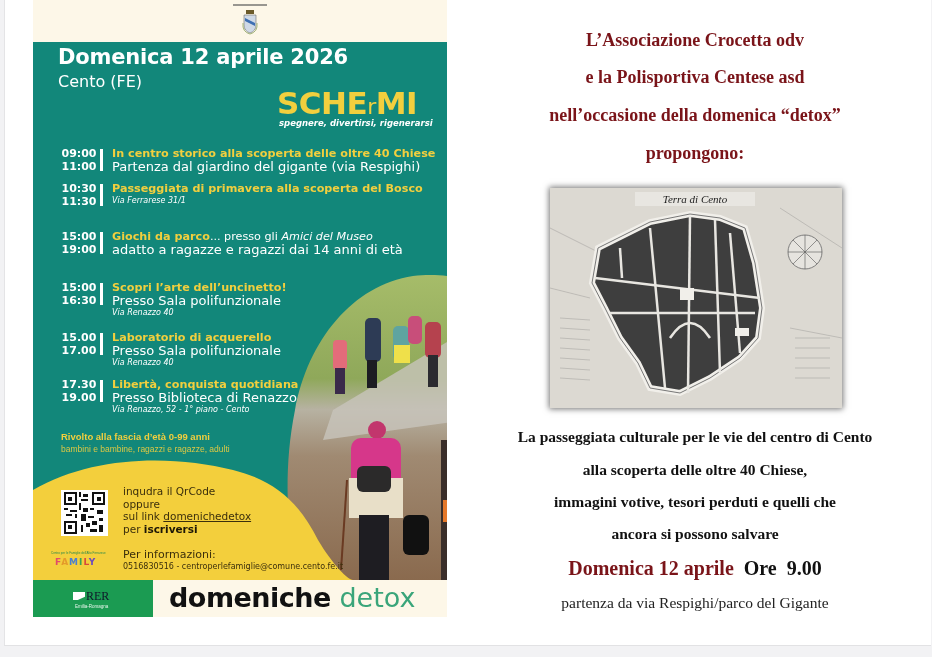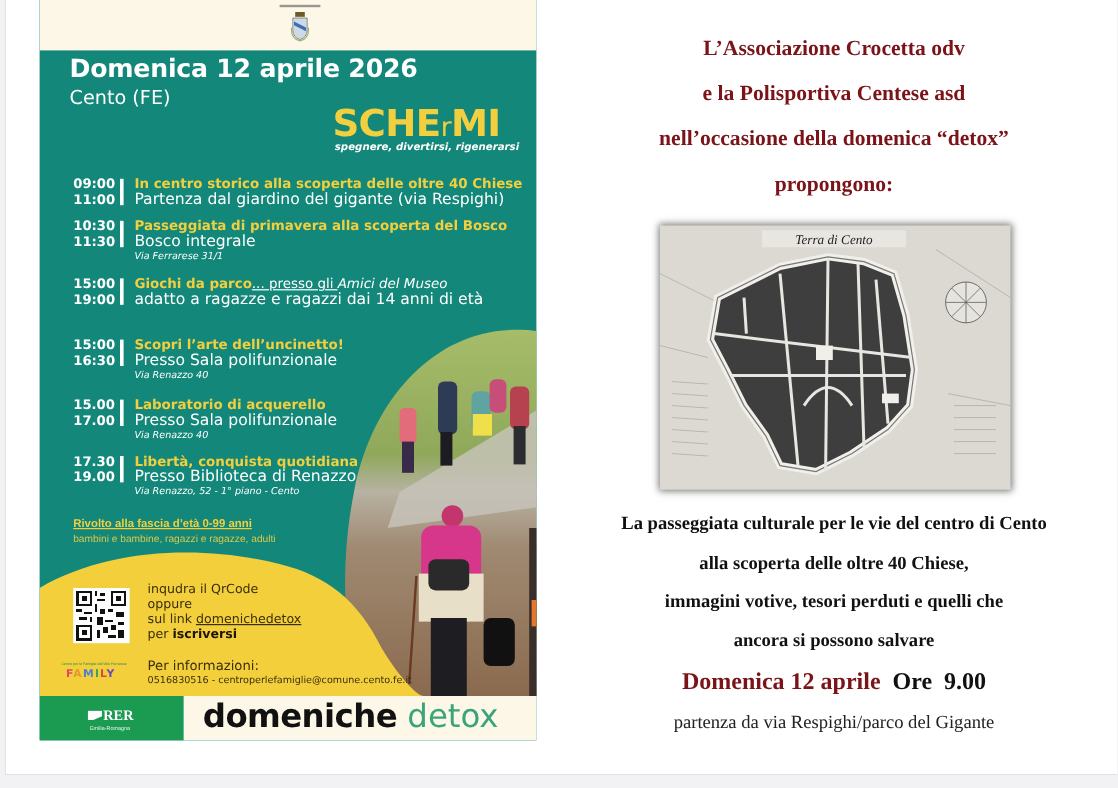--- a/index.html
+++ b/index.html
@@ -56,48 +56,48 @@
   .p-tagline {
     position:absolute; left:246px; top:118px;
     font-family:"DejaVu Sans", sans-serif; font-style:italic; font-weight:bold;
     font-size:8.5px; color:#ffffff; white-space:nowrap;
   }
   .events { position:absolute; left:0; top:0; width:434px; height:617px; }
   .event { position:absolute; left:28px; }
   .ev-times {
     position:absolute; left:0; top:0; width:36px;
     font-family:"DejaVu Sans", sans-serif; font-weight:bold;
-    font-size:11px; color:#ffffff; line-height:13px; text-align:left;
+    font-size:11px; color:#ffffff; line-height:13px; text-align:center;
   }
   .ev-bar {
     position:absolute; left:39px; top:2px; width:3px; height:22px;
     background:#ffffff;
   }
   .ev-body { position:absolute; left:51px; top:0; white-space:nowrap; }
   .ev-title {
     font-family:"DejaVu Sans", sans-serif; font-weight:bold;
     font-size:11.2px; color:#f2cf3e; line-height:13px;
   }
-  .ev-title .plain { font-weight:normal; color:#ffffff;text-decoration:underline; }
+  .ev-title .plain { font-weight:normal; color:#ffffff; }
   .ev-title .ital { font-weight:normal; font-style:italic; color:#ffffff; }
   .ev-line {
     font-family:"DejaVu Sans", sans-serif; font-size:13px; color:#ffffff;
     line-height:13px;
   }
   .ev-addr {
     font-family:"DejaVu Sans", sans-serif; font-size:8px; font-style:italic;
     color:#ffffff; line-height:12px;
   }
   .ev-addr .noital { font-style:normal; }
   .audience {
     position:absolute; left:28px; top:430px; white-space:nowrap;
   }
   .aud-title {
     font-family:"Liberation Sans", sans-serif; font-weight:bold;
-    font-size:9.5px; color:#f2cf3e; line-height:13px;text-decoration:underline;
+    font-size:9.5px; color:#f2cf3e; line-height:13px;
   }
   .aud-sub {
     font-family:"Liberation Sans", sans-serif;
     font-size:8.5px; color:#f2cf3e; line-height:13px; opacity:.9;
   }
   .yellow-wave { position:absolute; left:0; top:0; }
   .photo-wrap { position:absolute; left:0; top:0; }
   .qr {
     position:absolute; left:28px; top:490px; width:47px; height:46px;
     background:#fff; padding:0;
@@ -127,22 +127,22 @@
     position:absolute; left:90px; top:562px;
     font-family:"DejaVu Sans", sans-serif; font-size:8px; color:#3b2f0c;
     white-space:nowrap;
   }
   .rer-strip {
     position:absolute; left:0; top:580px; width:120px; height:37px;
     background:#1b9b52;
   }
   .rer-logo {
     position:absolute; left:40px; top:9px;
-    font-family:"Liberation Serif", serif; font-weight:bold; font-size:12px;
-    color:#ffffff; white-space:nowrap;
+    font-family:"Liberation Serif", serif; font-weight:normal; font-size:12px;
+    color:#0f172a; white-space:nowrap;
   }
   .rer-logo .flag {
     display:inline-block; width:12px; height:8px; background:#ffffff;
     margin-right:1px; vertical-align:0px;
     clip-path:polygon(0 0,100% 0,100% 60%,40% 100%,0 100%);
   }
   .rer-sub {
     position:absolute; left:42px; top:24px;
     font-size:4.5px; color:#e7f6ec; white-space:nowrap;
   }
@@ -255,21 +255,20 @@
     </div>
 
     <div class="event" style="top:182px;">
       <div class="ev-times">
         <div>10:30</div>
         <div>11:30</div>
       </div>
       <div class="ev-bar"></div>
       <div class="ev-body">
         <div class="ev-title">Passeggiata di primavera alla scoperta del Bosco</div>
-        <div class="ev-line">Bosco integrale</div>
         <div class="ev-addr">Via Ferrarese 31/1</div>
       </div>
     </div>
 
     <div class="event" style="top:230px;">
       <div class="ev-times">
         <div>15:00</div>
         <div>19:00</div>
       </div>
       <div class="ev-bar"></div>

